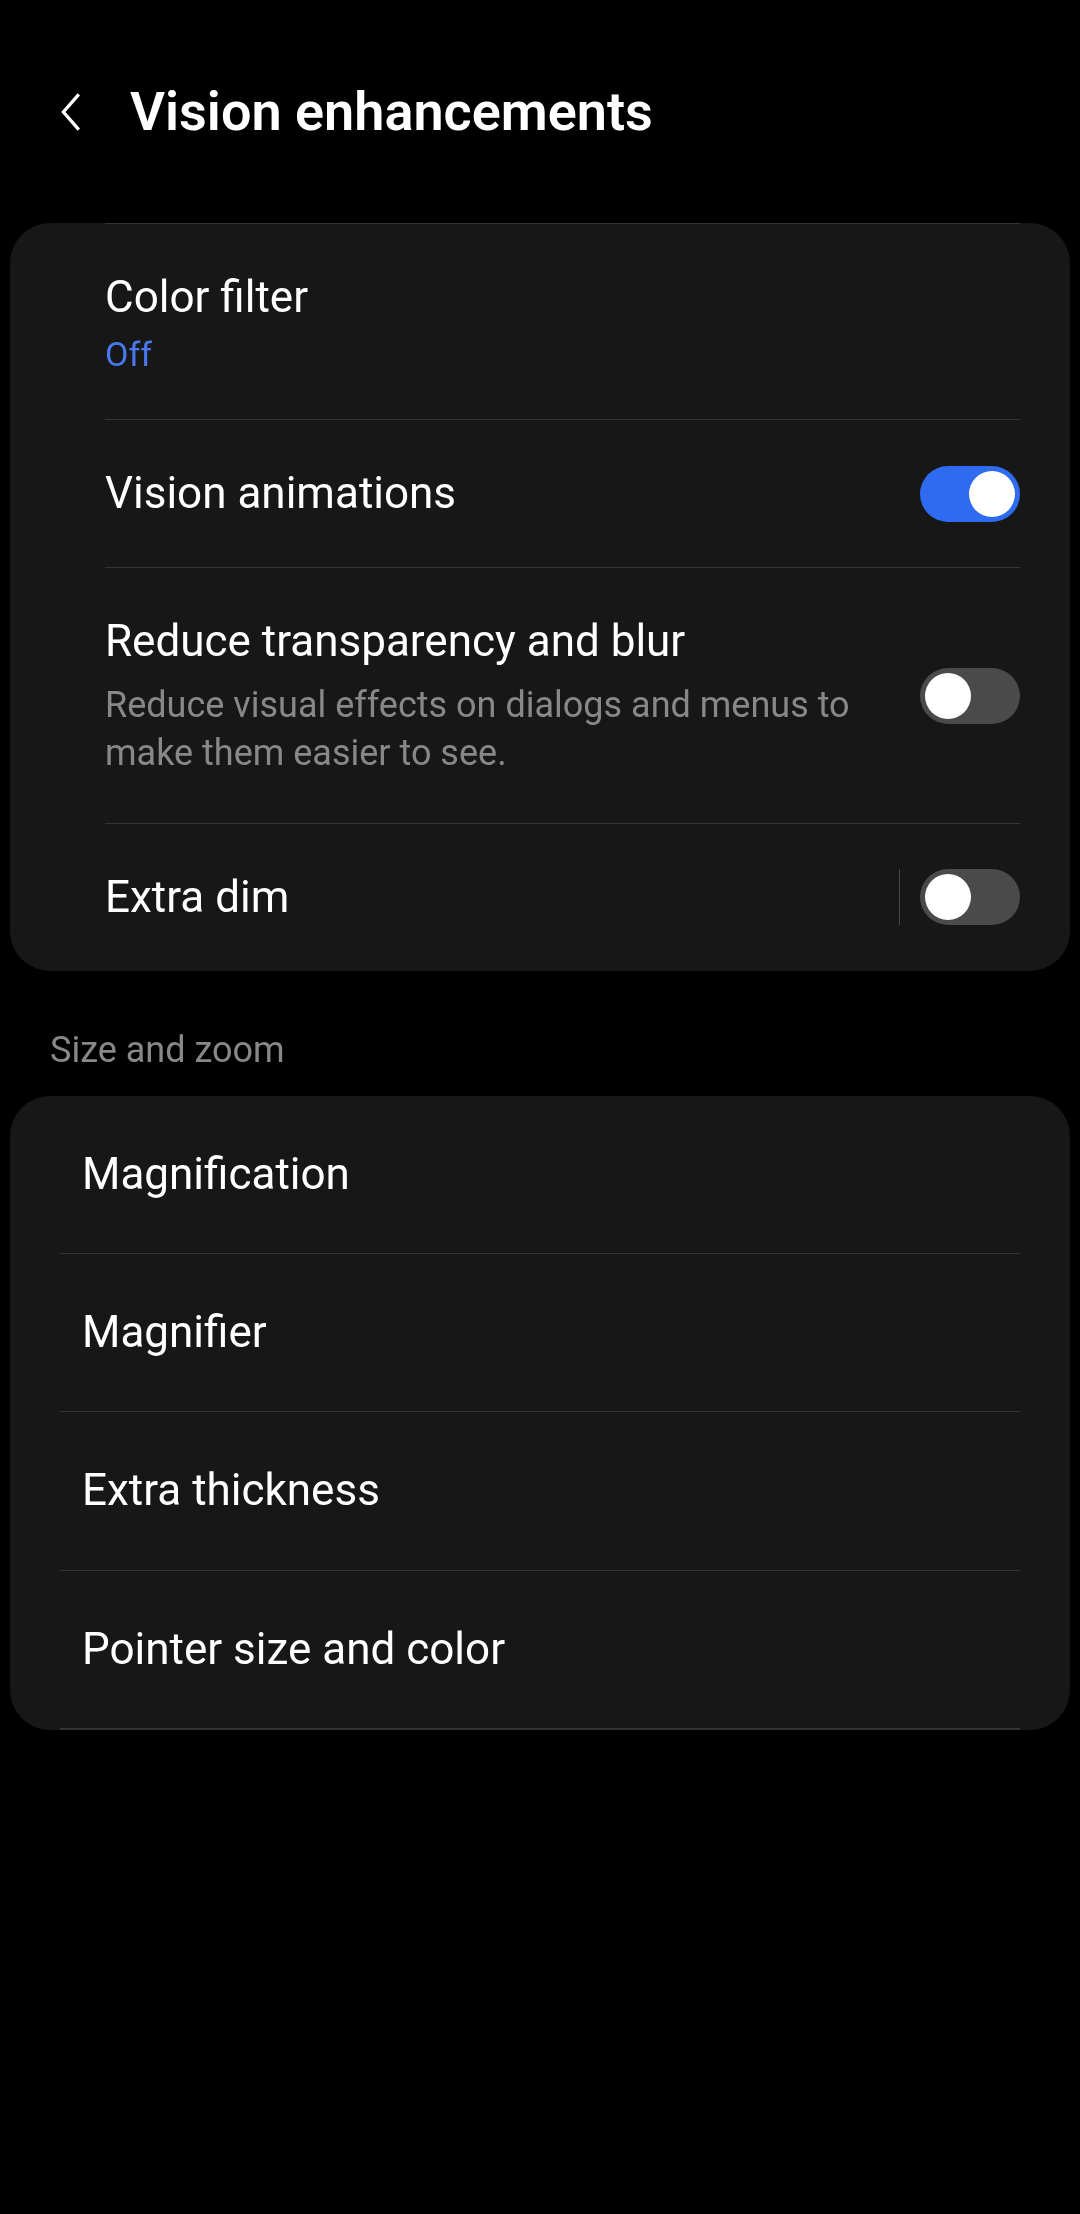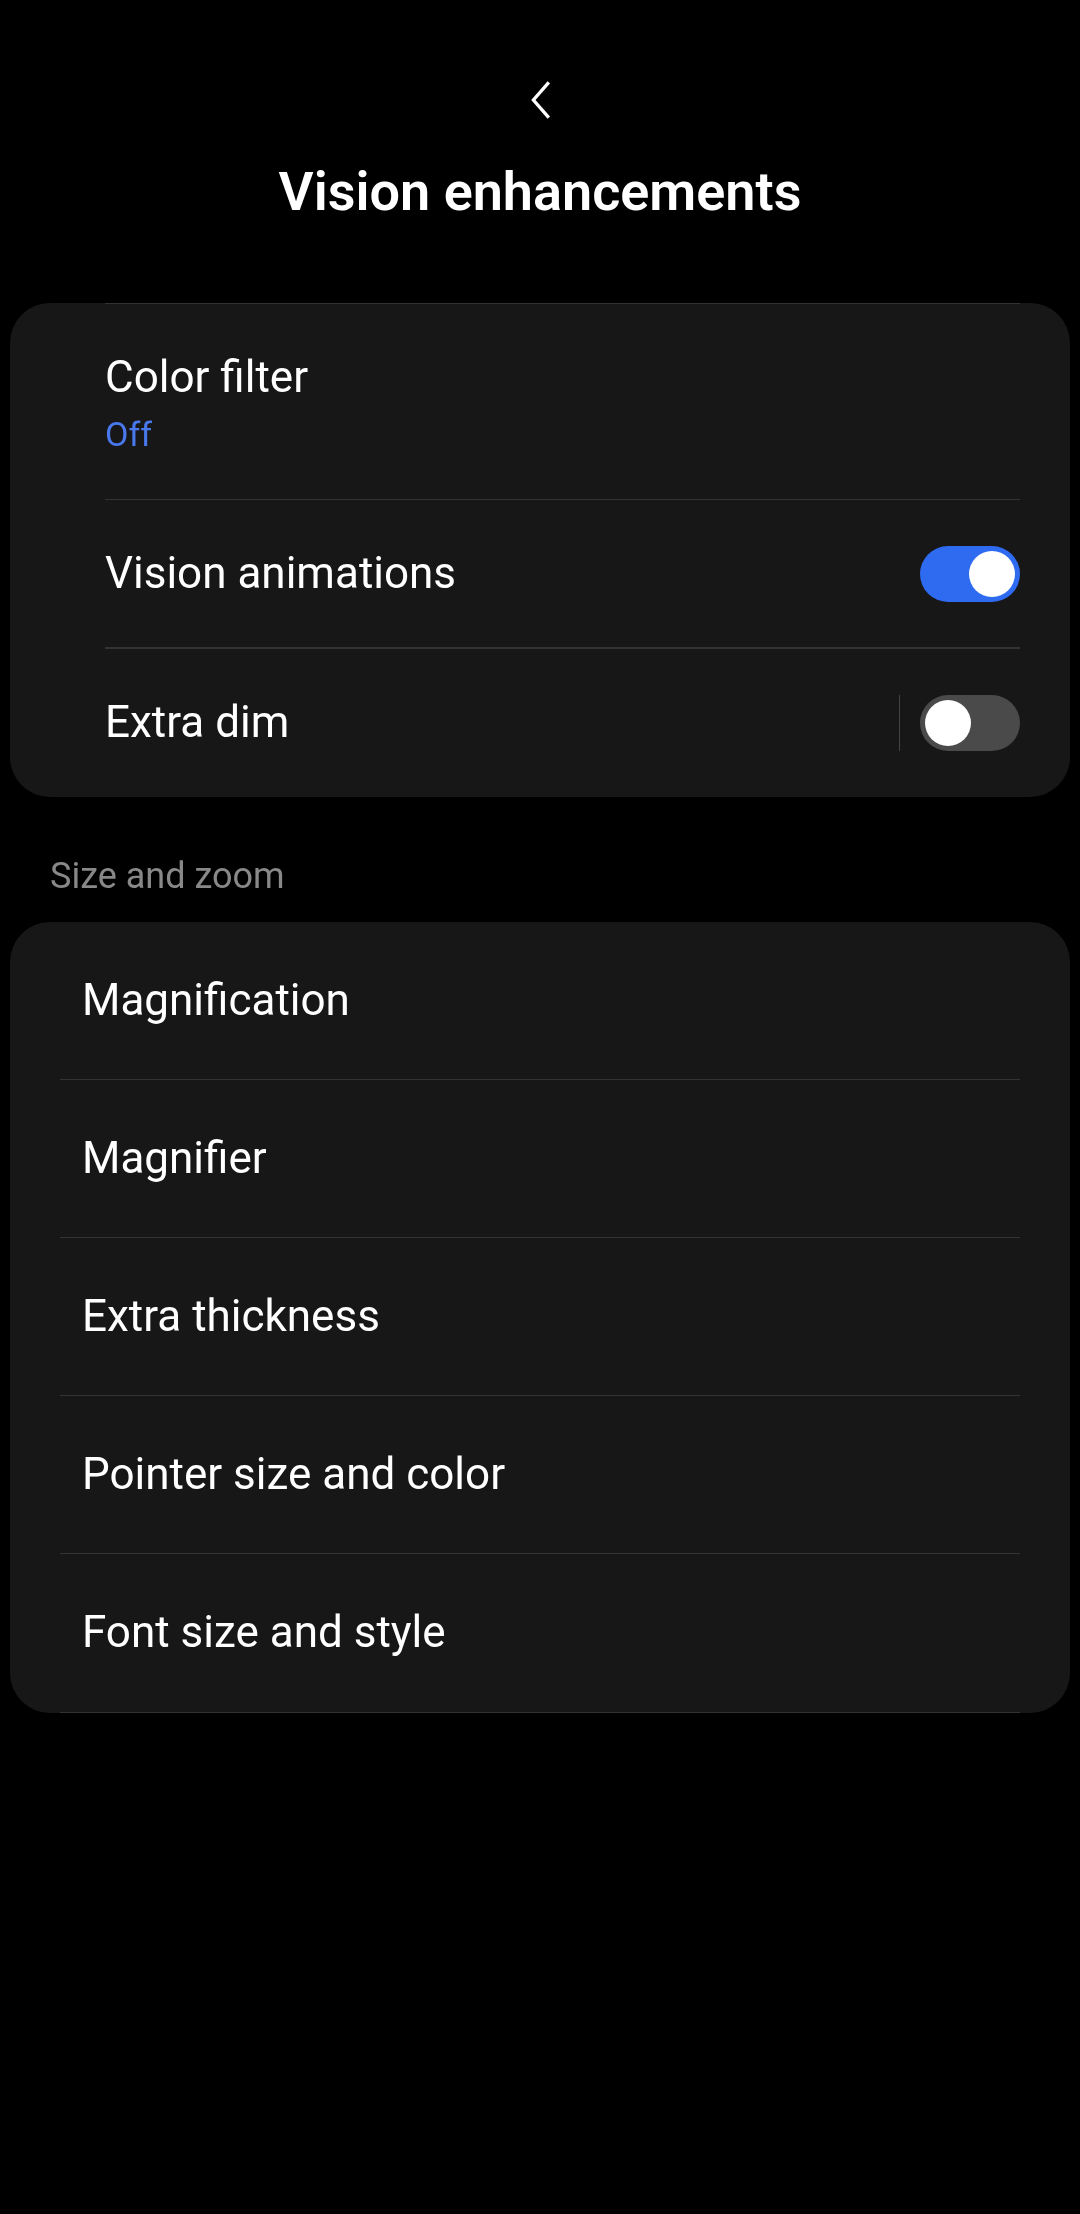--- a/index.html
+++ b/index.html
@@ -15,21 +15,20 @@
       font-family: -apple-system, BlinkMacSystemFont, 'Segoe UI', Roboto, sans-serif;
       color: #ffffff;
       overflow: hidden;
     }
     
     .header {
       display: flex;
       align-items: center;
       padding: 80px 50px 50px 50px;
       gap: 40px;
-      flex-direction: column;
     }
     
     .back-icon {
       width: 40px;
       height: 40px;
       display: flex;
       align-items: center;
       justify-content: center;
     }
     
@@ -192,20 +191,29 @@
     <div class="setting-content">
       <div class="setting-title">Vision animations</div>
     </div>
     <div class="toggle on">
       <div class="toggle-knob"></div>
     </div>
   </div>
 
   <div class="divider"></div>
 
+  <div class="setting-item">
+    <div class="setting-content">
+      <div class="setting-title">Reduce transparency and blur</div>
+      <div class="setting-description">Reduce visual effects on dialogs and menus to make them easier to see.</div>
+    </div>
+    <div class="toggle off">
+      <div class="toggle-knob"></div>
+    </div>
+  </div>
 
   <div class="divider"></div>
 
   <div class="setting-item">
     <div class="setting-content">
       <div class="setting-title">Extra dim</div>
     </div>
     <div class="extra-dim-row">
       <div class="toggle-divider"></div>
       <div style="width: 20px;"></div>
@@ -236,18 +244,15 @@
   </div>
 
   <div class="divider"></div>
 
   <div class="simple-item">
     <div class="setting-title">Pointer size and color</div>
   </div>
 
   <div class="divider"></div>
 
-  <div class="simple-item">
-    <div class="setting-title">Font size and style</div>
-  </div>
 
   <div class="divider"></div>
 </div>
 
 </body></html>

